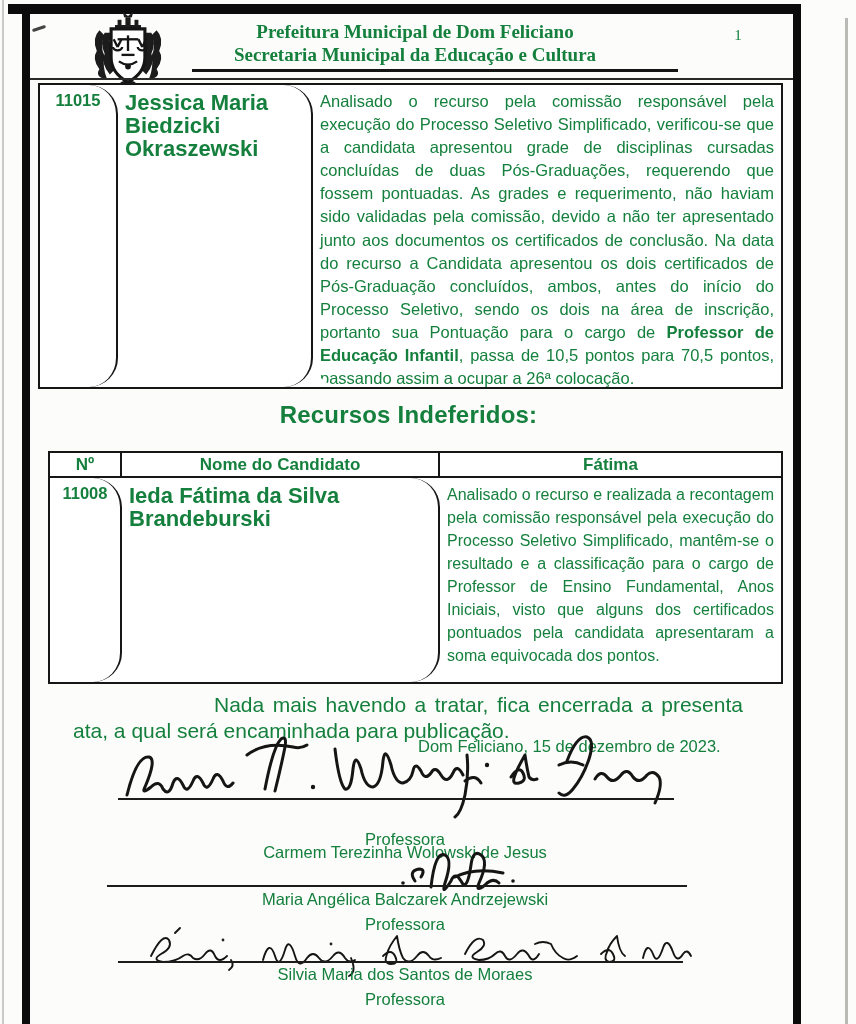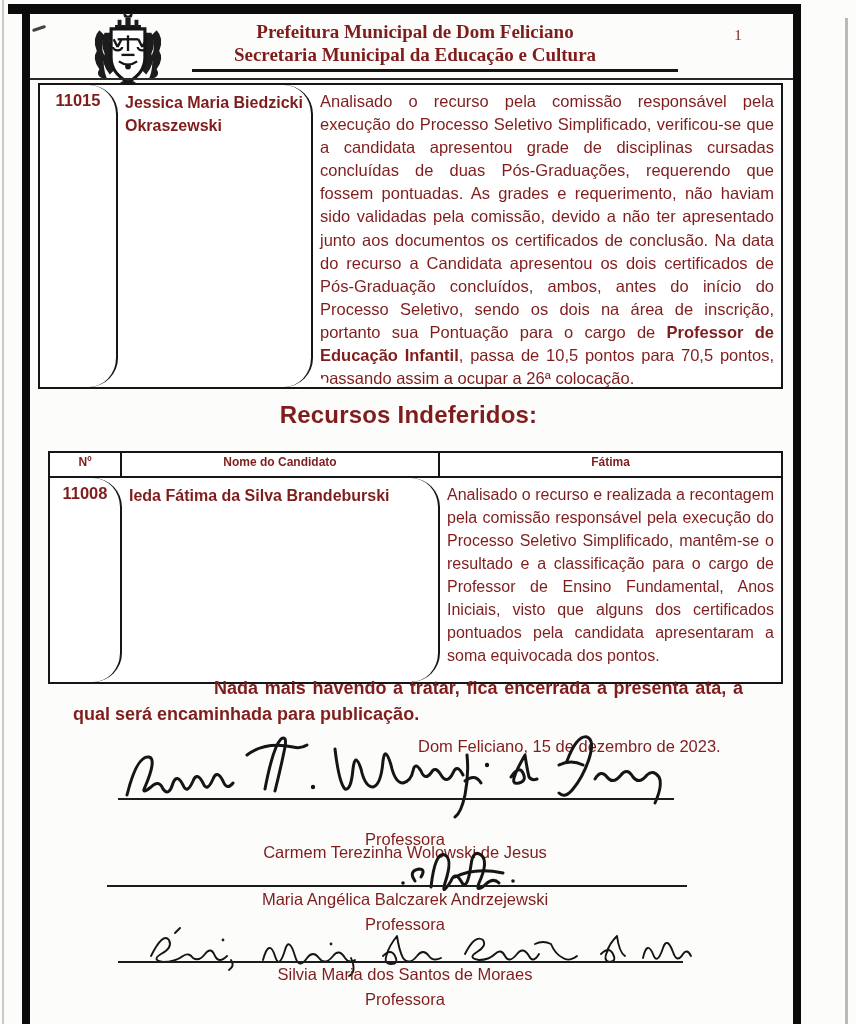--- a/index.html
+++ b/index.html
@@ -1,19 +1,19 @@
 <!DOCTYPE html>
 <html><head>
 <meta charset="utf-8">
 <style>
   html,body{margin:0;padding:0;background:#efefed;}
   .page{
     position:relative;width:856px;height:1024px;margin:0 auto;
     background:#fcfcfb;overflow:hidden;
-    font-family:"Liberation Sans", sans-serif;color:#7f1d1d;
+    font-family:"Liberation Sans", sans-serif;color:#15803d;
   }
   
   .bar{position:absolute;background:#0b0b0b;}
   .bar-top{left:8px;top:4px;width:793px;height:10px;}
   .bar-left{left:22px;top:4px;width:8px;height:1020px;}
   .bar-right{left:793px;top:4px;width:8px;height:1020px;}
   .edge-left{position:absolute;left:2px;top:0;width:2px;height:1024px;background:#c9c9c6;}
   .edge-right{position:absolute;left:845px;top:18px;width:3px;height:1006px;background:#b9b9b6;}
   .header-rule{position:absolute;left:30px;top:78px;width:763px;height:2px;background:#2a2a2a;}
   .title-underline{position:absolute;left:192px;top:69px;width:486px;height:3px;background:#141414;}
@@ -28,33 +28,33 @@
   .crest{position:absolute;left:88px;top:12px;}
 
   
   .doc-table{position:absolute;border:2px solid #161616;display:grid;background:#fff;}
   .t1{left:38px;top:83px;width:741px;height:302px;grid-template-columns:78px 195px 1fr;grid-template-rows:1fr;}
   .t2{left:48px;top:451px;width:731px;height:229px;grid-template-columns:72px 318px 1fr;grid-template-rows:25px 1fr;}
   .cell{border-right:2px solid #161616;border-bottom:2px solid #161616;padding:4px 7px;overflow:hidden;}
   .cell:last-child,.cell.no-r{border-right:none;}
   .cell.no-b{border-bottom:none;border-radius:29px;}
   .cell-num{font-weight:bold;text-align:center;font-size:16.5px;padding-top:6px;}
-  .cell-name{font-weight:bold;font-size:16px;line-height:23px;padding-top:6px;}
+  .cell-name{font-weight:bold;font-size:22px;line-height:23px;padding-top:6px;}
   .cell-reason{font-size:16.5px;line-height:23.1px;text-align:justify;padding-top:5px;}
   .t2 .cell-reason{font-size:16px;line-height:23px;}
-  .th{font-weight:bold;text-align:center;font-size:12px;padding-top:2px;}
+  .th{font-weight:bold;text-align:center;font-size:17px;padding-top:2px;}
 
   .section-heading{
     position:absolute;left:38px;top:401px;width:741px;text-align:center;
     font-weight:bold;font-size:24px;letter-spacing:.2px;
   }
 
   .closing{
-    position:absolute;left:73px;top:675px;width:670px;
-    font-size:18px;line-height:26px;text-align:justify;text-indent:141px;font-weight:bold;
+    position:absolute;left:73px;top:692px;width:670px;
+    font-size:21px;line-height:26px;text-align:justify;text-indent:141px;
   }
   .date-line{position:absolute;left:418px;top:737px;font-size:16.5px;}
 
   .sig-line{position:absolute;height:2px;background:#1c1c1c;}
   .sig-name{position:absolute;left:30px;width:750px;text-align:center;font-size:16.5px;}
   .sig-role{position:absolute;left:30px;width:750px;text-align:center;font-size:16.5px;}
   .sig-svg{position:absolute;overflow:visible;}
   .ink{fill:none;stroke:#151515;stroke-linecap:round;stroke-linejoin:round;}
 </style>
 </head>

